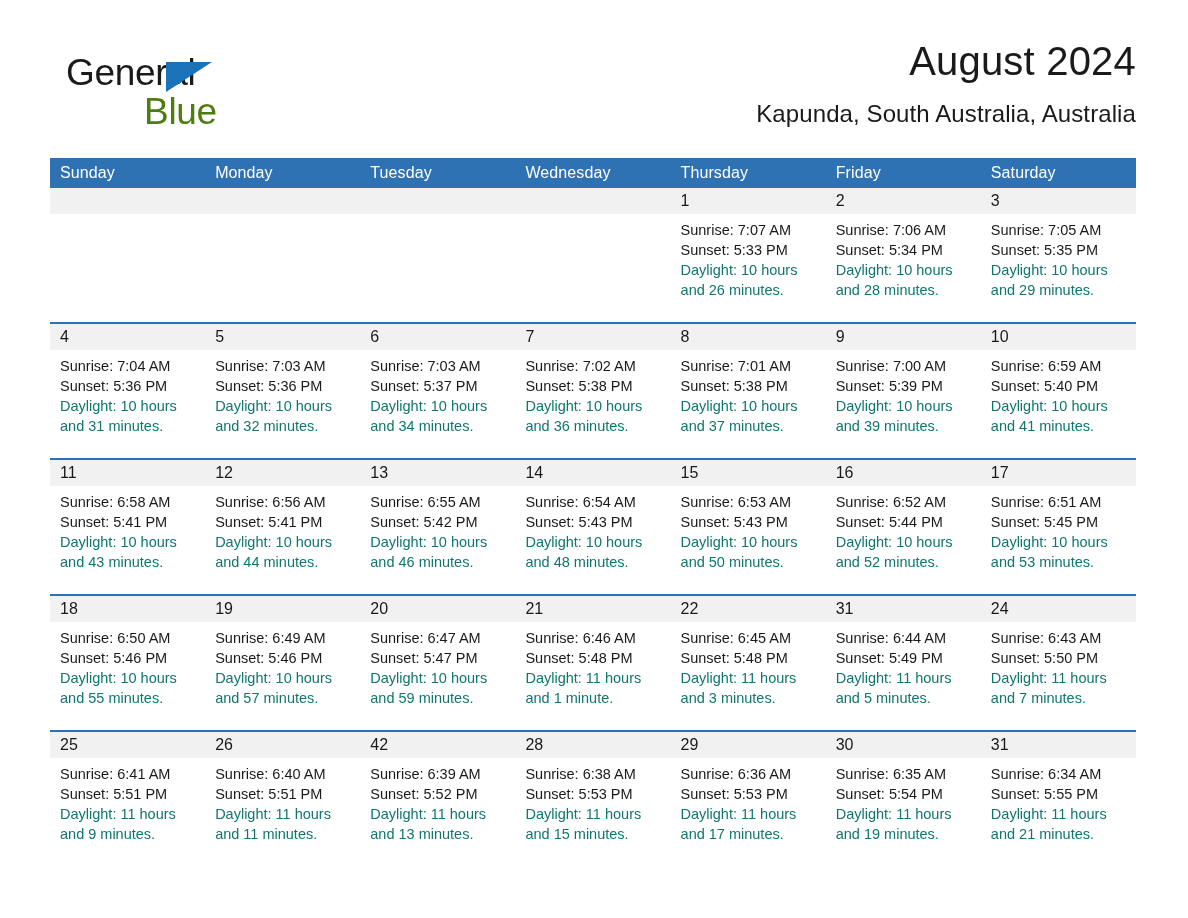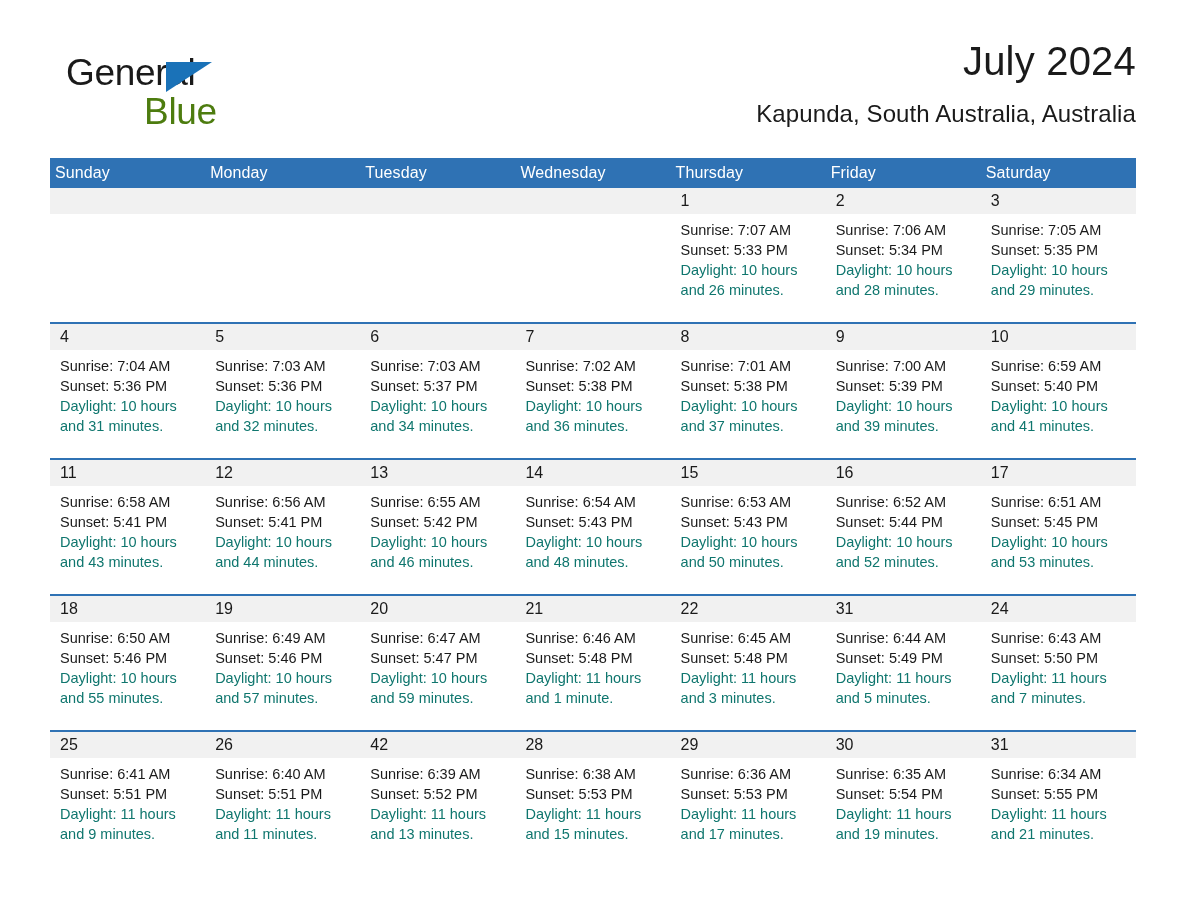--- a/index.html
+++ b/index.html
@@ -102,21 +102,21 @@
     width: 1086px;
     border-collapse: collapse;
     table-layout: fixed;
   }
   .calendar th {
     background: #2f72b4;
     color: #ffffff;
     font-weight: normal;
     font-size: 16px;
     text-align: left;
-    padding: 6px 0 6px 5px;
+    padding: 6px 0 6px 10px;
     height: 18px;
     letter-spacing: 0.1px;
   }
   .calendar td {
     vertical-align: top;
     padding: 0;
     width: 155.14px;
     border-top: 2px solid #2f72b4;
   }
   .calendar tbody tr.week-row:first-child td {
@@ -164,21 +164,21 @@
       <div class="logo-row1">
         <span class="logo-general">General</span>
         <span class="logo-triangle"></span>
       </div>
       <div class="logo-row2">
         <span class="logo-blue">Blue</span>
       </div>
     </div>
 
     <div class="title-block">
-      <h1 class="cal-title">July 2024</h1>
+      <h1 class="cal-title">August 2024</h1>
       <h2 class="cal-subtitle">Kapunda, South Australia, Australia</h2>
     </div>
 
   </div>
 
   <table class="calendar">
     <thead>
       <tr>
         <th>Sunday</th>
         <th>Monday</th>

